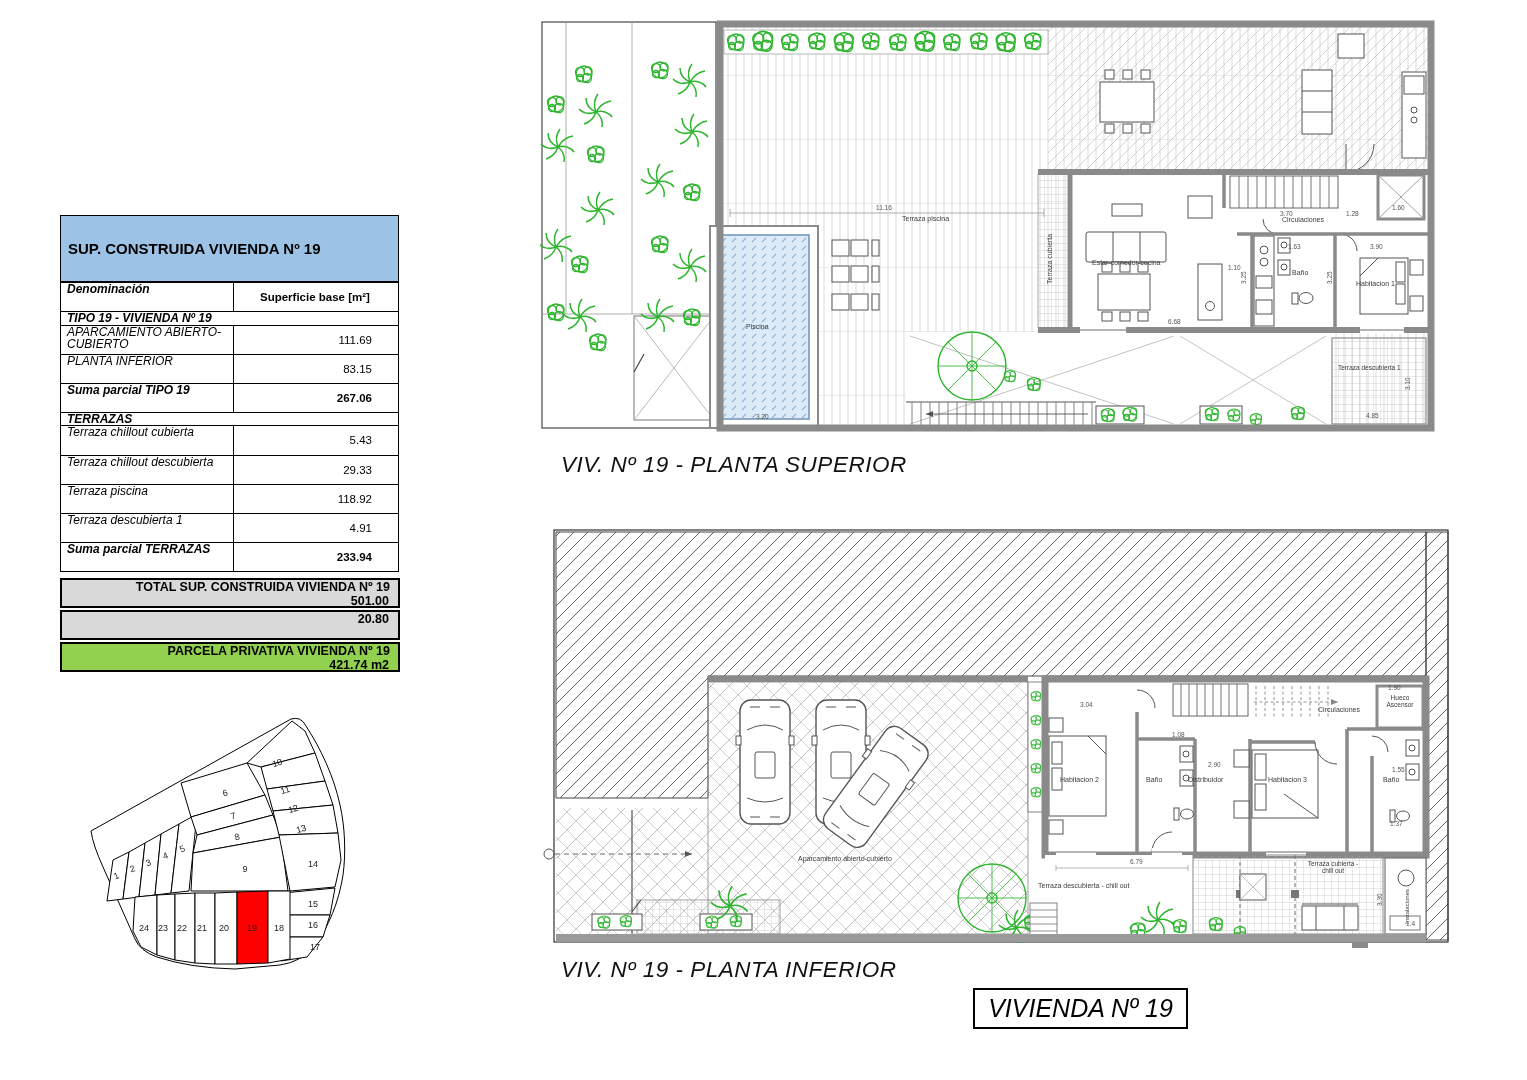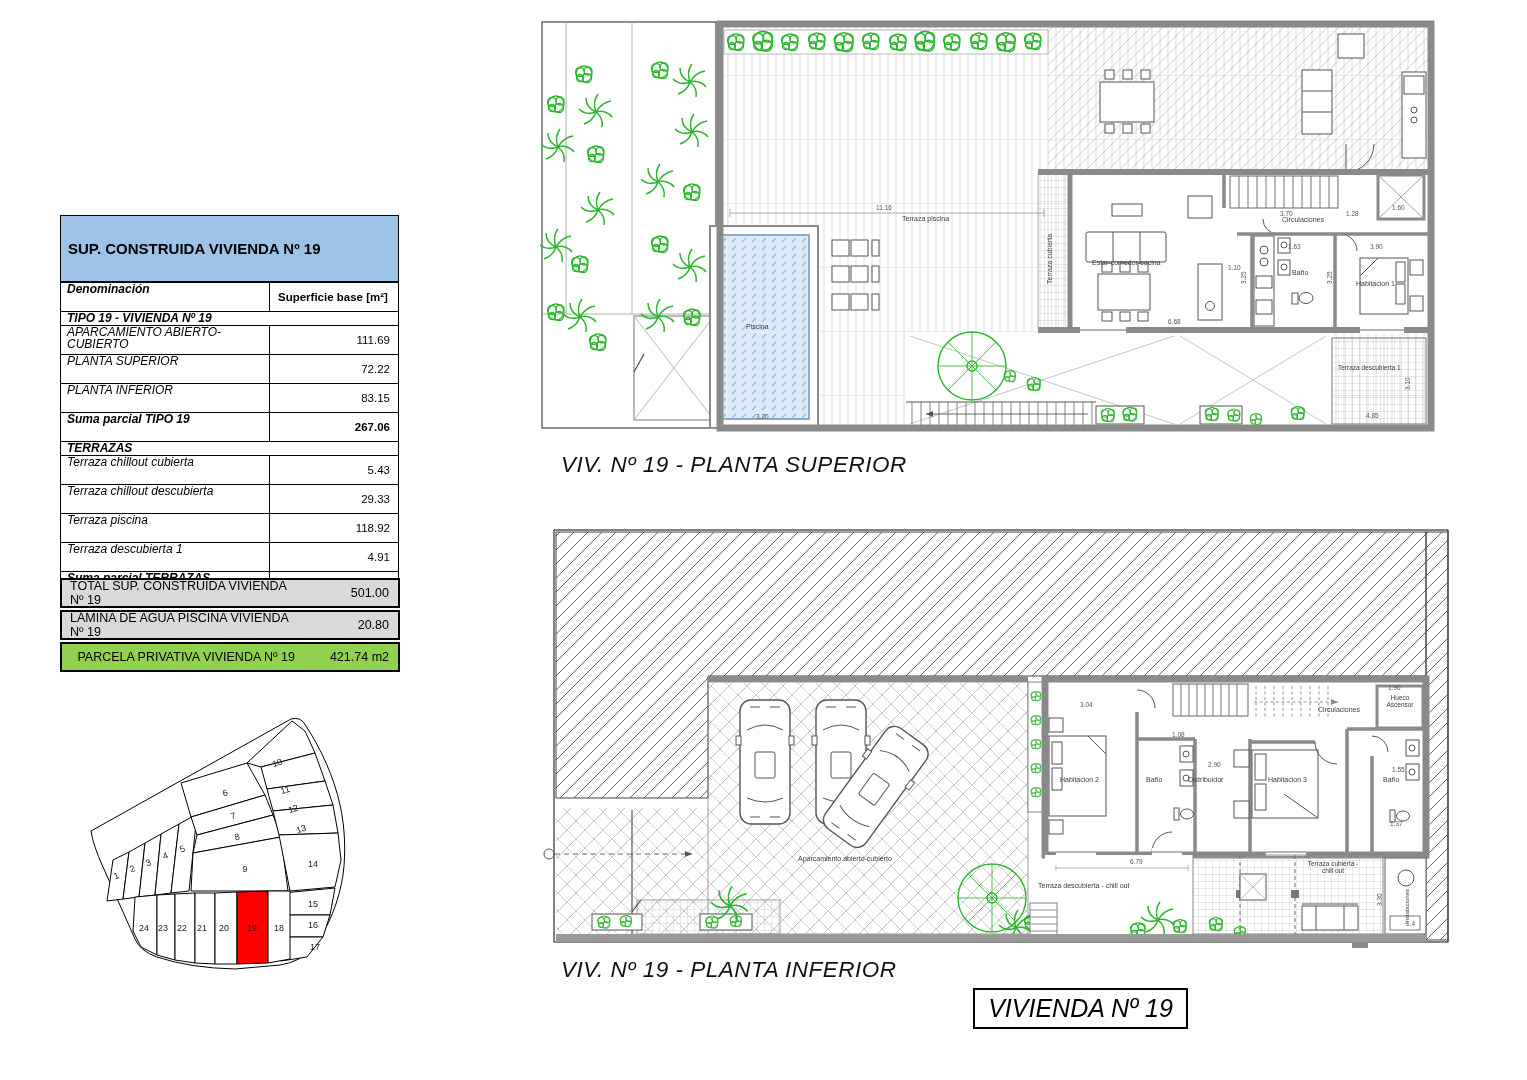--- a/index.html
+++ b/index.html
@@ -6,24 +6,24 @@
   body{width:1527px;height:1080px;position:relative;overflow:hidden;
        font-family:"Liberation Sans","DejaVu Sans",sans-serif;color:#000;}
   .abs{position:absolute;}
 
   
   .stable{left:60px;top:215px;width:337px;border:1.5px solid #000;background:#fff;}
   .t-header{font-weight:bold;font-size:15px;padding:24px 7px;border-bottom:1px solid #000;}
   .t-row{display:flex;border-top:1px solid #000;align-items:stretch;}
   .t-row:first-of-type{border-top:none;}
   .t-name{flex:1;padding:0 6px;font-size:12px;line-height:1.05;font-style:italic;}
-  .t-val{width:112px;border-left:1px solid #000;text-align:right;padding:8px 8px;font-size:11.5px;line-height:1.05;}
+  .t-val{width:112px;border-left:1px solid #000;text-align:right;padding:8px 26px;font-size:11.5px;line-height:1.05;}
   .bold{font-weight:bold;}
   .sums{left:60px;top:578px;width:340px;}
-  .sum{display:flex;align-items:center;border:2px solid #000;height:26px;margin-bottom:2px;font-weight:normal;font-size:12.5px;}
+  .sum{display:flex;align-items:flex-end;border:2px solid #000;height:26px;margin-bottom:2px;font-weight:bold;font-size:12.5px;flex-direction:column;}
   .sum-label{flex:1;padding:0 8px;}
   .sum-label.right{text-align:right;}
   .sum-val{width:86px;text-align:right;padding-right:9px;}
 
   
   .plan{position:absolute;}
   .plan svg{position:absolute;left:0;top:0;}
   .lbl{position:absolute;font-size:7px;color:#3a3a3a;white-space:nowrap;line-height:1.15;}
   .lbl.c{text-align:center;white-space:normal;}
   .dim{position:absolute;font-size:6.5px;color:#555;white-space:nowrap;}
@@ -43,24 +43,20 @@
     <div class="t-val bold" style="text-align:left">Superficie base [m²]</div>
   </div>
   <div class="t-row">
       <div class="t-name bold">TIPO 19 - VIVIENDA Nº 19</div>
     </div>
   <div class="t-row">
       <div class="t-name">APARCAMIENTO ABIERTO-CUBIERTO</div>
       <div class="t-val">111.69</div>
     </div>
   <div class="t-row">
-      <div class="t-name">PLANTA SUPERIOR</div>
-      <div class="t-val">72.22</div>
-    </div>
-  <div class="t-row">
       <div class="t-name">PLANTA INFERIOR</div>
       <div class="t-val">83.15</div>
     </div>
   <div class="t-row">
       <div class="t-name bold">Suma parcial TIPO 19</div>
       <div class="t-val bold">267.06</div>
     </div>
   <div class="t-row">
       <div class="t-name bold">TERRAZAS</div>
     </div>
@@ -85,21 +81,20 @@
       <div class="t-val bold">233.94</div>
     </div>
 </div>
 
 <div class="abs sums">
   <div class="sum" style="background: rgb(217, 217, 217);">
     <div class="sum-label">TOTAL SUP. CONSTRUIDA VIVIENDA Nº 19</div>
     <div class="sum-val">501.00</div>
   </div>
   <div class="sum" style="background: rgb(217, 217, 217);">
-    <div class="sum-label">LÁMINA DE AGUA PISCINA VIVIENDA Nº 19</div>
     <div class="sum-val">20.80</div>
   </div>
   <div class="sum" style="background: rgb(146, 208, 80);">
     <div class="sum-label right">PARCELA PRIVATIVA VIVIENDA Nº 19</div>
     <div class="sum-val">421.74 m2</div>
   </div>
 </div>
 
 <svg class="abs" style="left:85px;top:705px" width="300" height="300" viewBox="0 0 300 300">
   <g fill="#fff" stroke="#000" stroke-width="1" stroke-linejoin="round">

